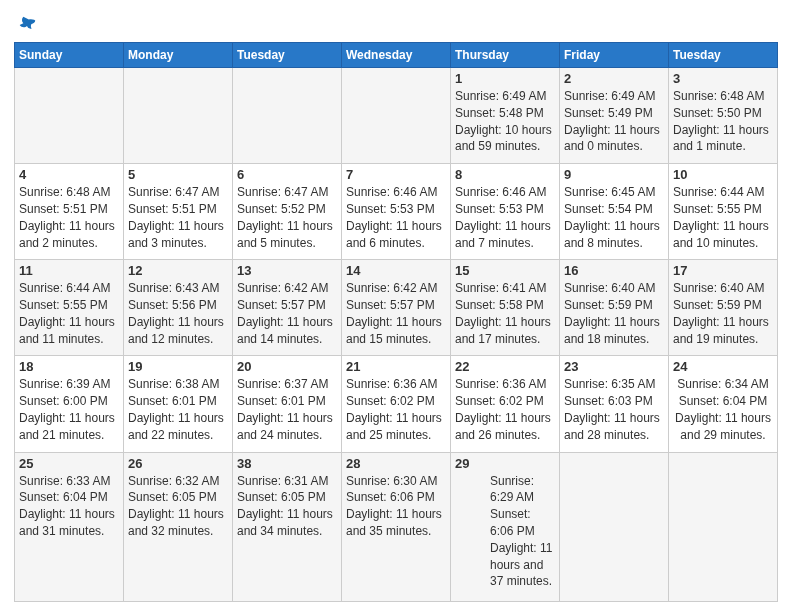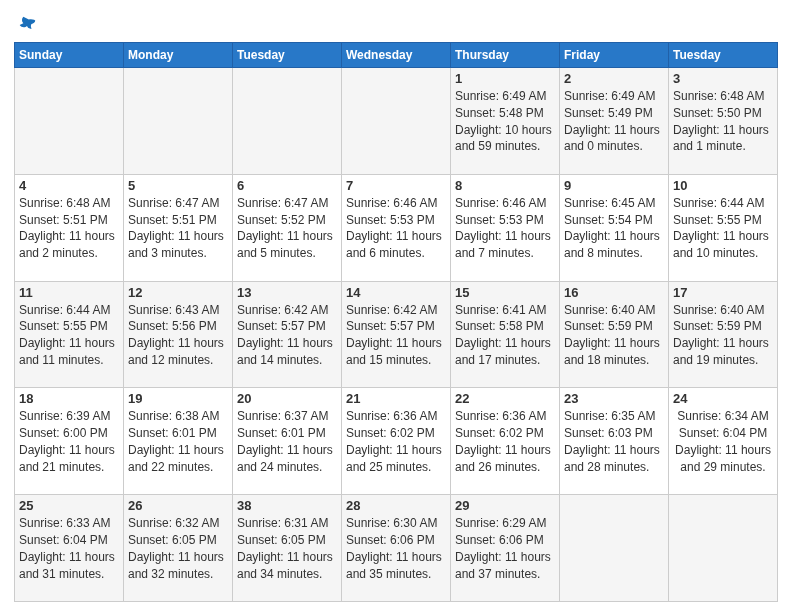--- a/index.html
+++ b/index.html
@@ -305,21 +305,21 @@
 Daylight: 11 hours and 34 minutes.</div>
           </td>
           <td style="background: rgb(245, 245, 245);">
             <span class="day-num">28</span>
             <div class="cell-info" style="white-space: pre-line;">Sunrise: 6:30 AM
 Sunset: 6:06 PM
 Daylight: 11 hours and 35 minutes.</div>
           </td>
           <td style="background: rgb(245, 245, 245);">
             <span class="day-num">29</span>
-            <div class="cell-info" style="white-space: pre-line;">Sunrise: 6:29 AM
+            <div class="cell-info" style="white-space: pre-line; margin-left: 35px;">Sunrise: 6:29 AM
 Sunset: 6:06 PM
 Daylight: 11 hours and 37 minutes.</div>
           </td>
           <td class="empty" style="background: rgb(245, 245, 245);"></td>
           <td class="empty" style="background: rgb(245, 245, 245);"></td>
         </tr>
       </tbody>
   </table>
 </div>
 

